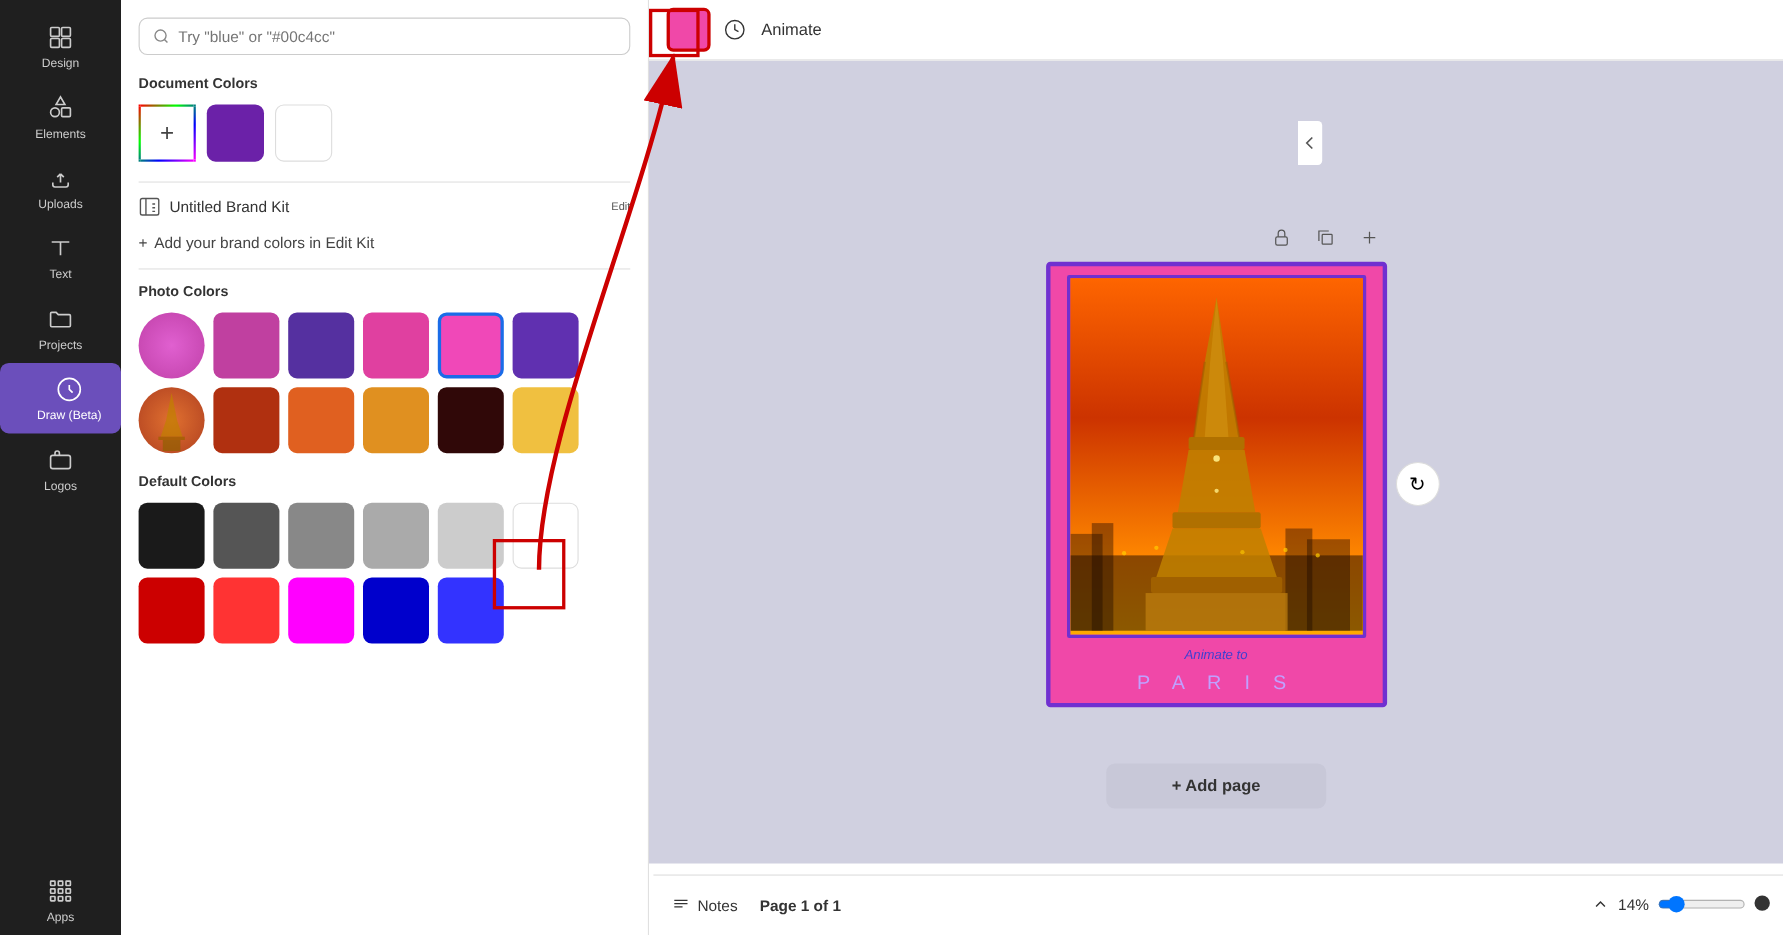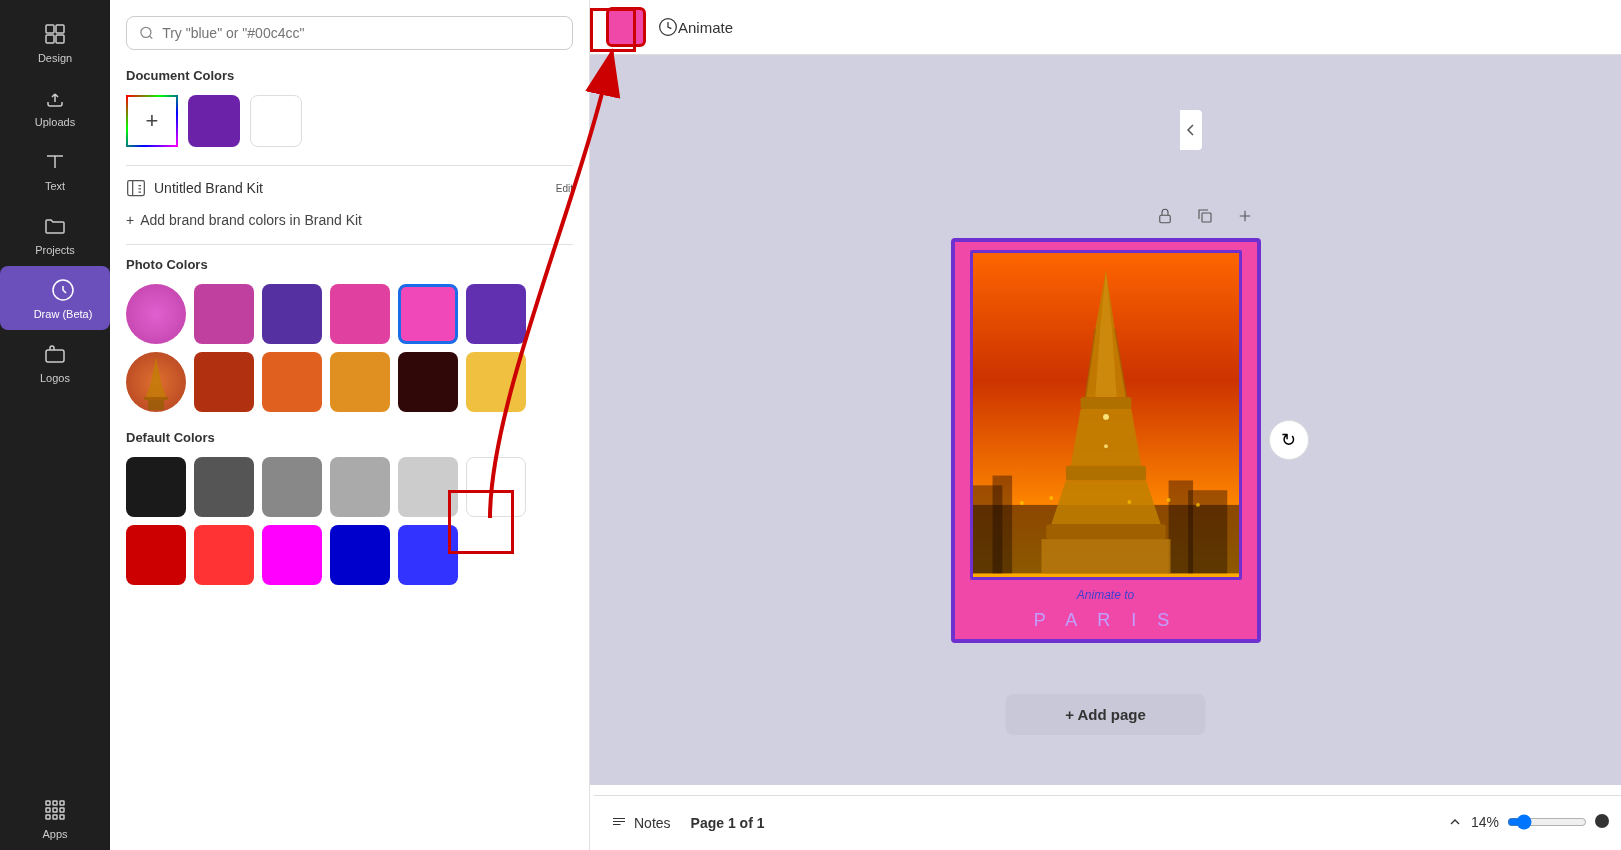--- a/index.html
+++ b/index.html
@@ -148,21 +148,21 @@
       z-index: 5;
     }
     .color-preview-btn {
       width: 40px; height: 40px;
       background: #f048a8;
       border: 3px solid #e00;
       border-radius: 6px;
       cursor: pointer;
     }
     .animate-btn {
-      display: flex; align-items: center; gap: 0;
+      display: flex; align-items: center; gap: 14px;
       font-size: 15px; color: #333;
       cursor: pointer;
       background: none; border: none;
     }
 
     
     .canvas-area {
       position: absolute;
       left: 590px; top: 55px;
       width: 1031px; height: 730px;
@@ -313,20 +313,30 @@
   <div class="sidebar-item">
     <div class="icon-svg">
       <svg width="24" height="24" viewBox="0 0 24 24" fill="none" stroke="#ccc" stroke-width="1.5">
         <rect x="3" y="3" width="8" height="8" rx="1"></rect>
         <rect x="13" y="3" width="8" height="8" rx="1"></rect>
         <rect x="3" y="13" width="8" height="8" rx="1"></rect>
         <rect x="13" y="13" width="8" height="8" rx="1"></rect>
       </svg>
     </div>
     <span class="label">Design</span>
+  </div>
+  <div class="sidebar-item">
+    <div class="icon-svg">
+      <svg width="24" height="24" viewBox="0 0 24 24" fill="none" stroke="#ccc" stroke-width="1.5">
+        <path d="M12 2l4 7H8l4-7z"></path>
+        <rect x="13" y="12" width="8" height="8" rx="1"></rect>
+        <circle cx="7" cy="16" r="4"></circle>
+      </svg>
+    </div>
+    <span class="label">Elements</span>
   </div>
   <div class="sidebar-item">
     <div class="icon-svg">
       <svg width="24" height="24" viewBox="0 0 24 24" fill="none" stroke="#ccc" stroke-width="1.5">
         <path d="M12 16V8m0 0l-3 3m3-3l3 3"></path>
         <path d="M5 16v2a2 2 0 002 2h10a2 2 0 002-2v-2"></path>
       </svg>
     </div>
     <span class="label">Uploads</span>
   </div>
@@ -406,21 +416,21 @@
       <svg width="20" height="20" viewBox="0 0 24 24" fill="none" stroke="#555" stroke-width="1.5">
         <rect x="2" y="3" width="20" height="18" rx="2"></rect>
         <path d="M8 3v18M15 9h3M15 13h3M15 17h3"></path>
       </svg>
       <span>Untitled Brand Kit</span>
     </div>
     <button class="edit-btn">Edit</button>
   </div>
   <button class="add-brand-btn">
     <span>+</span>
-    <span>Add brand brand colors in Brand Kit</span>
+    <span>Add your brand colors in Edit Kit</span>
   </button>
 
   <hr class="divider">
 
   <div class="section-title">Photo Colors</div>
   <div class="photo-colors-grid">
 
     <div class="photo-swatch" style="background:radial-gradient(circle, #e060d0, #c040a8);"></div>
     <div class="photo-swatch square" style="background:#c040a0;"></div>
     <div class="photo-swatch square" style="background:#5530a0;"></div>

